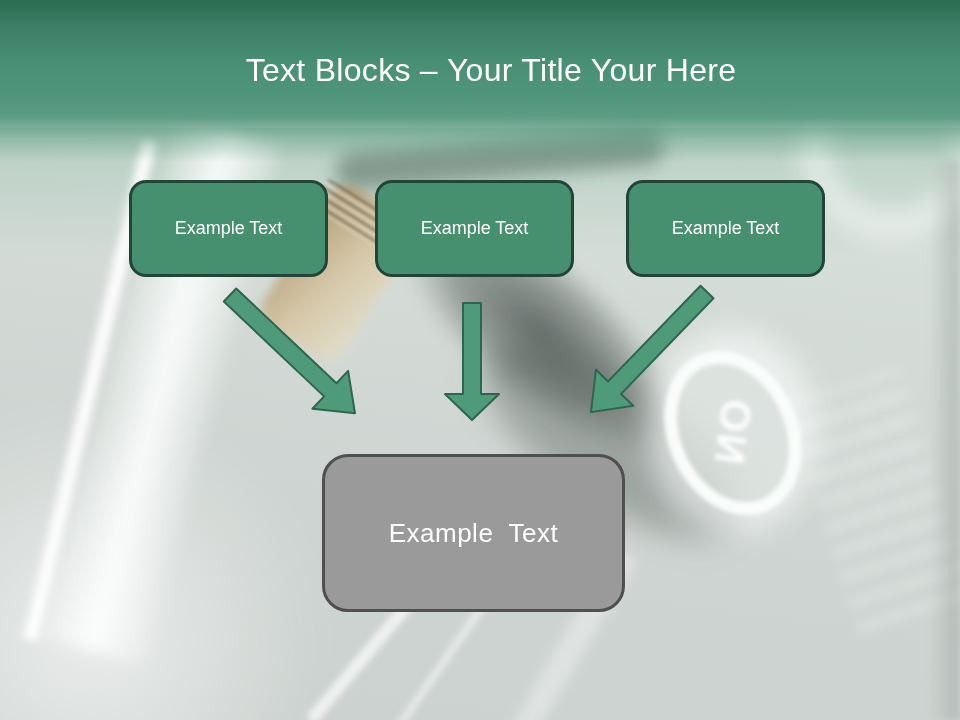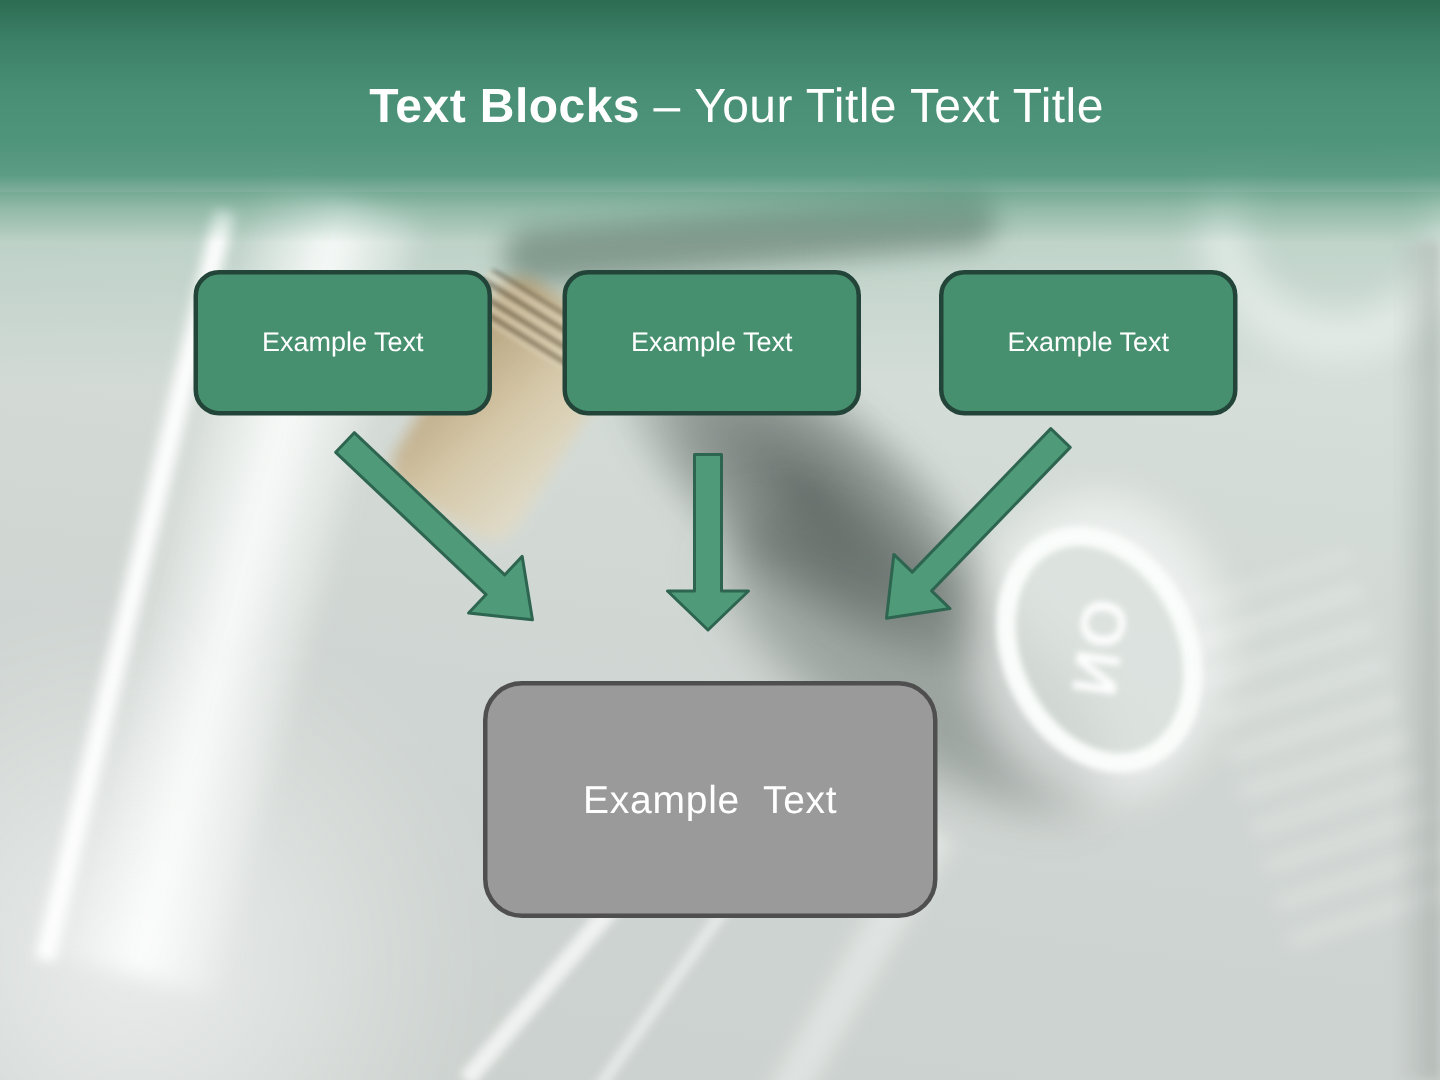--- a/index.html
+++ b/index.html
@@ -52,21 +52,21 @@
     background:repeating-linear-gradient(0deg,rgba(255,255,255,.5) 0 10px,rgba(200,208,204,.08) 10px 26px);
     filter:blur(6px);opacity:.5;}
   .right-shade{right:0;top:160px;width:30px;height:560px;
     background:linear-gradient(90deg,rgba(150,158,154,0),rgba(150,158,154,.5));filter:blur(4px);}
   
   .band{position:absolute;left:0;top:0;width:960px;height:162px;
     background:linear-gradient(180deg,#2c6c52 0%,#3b8067 16%,#488f75 38%,#4f957b 58%,
       rgba(79,149,123,.9) 72%,rgba(100,160,135,.45) 86%,rgba(120,170,150,0) 100%);}
   .title{position:absolute;left:0;top:52px;width:960px;text-align:center;
     color:#ffffff;font-size:32px;font-weight:400;letter-spacing:.3px;}
-  .title .tb{font-weight:700;margin-left:22px;}
+  .title .tb{font-weight:400;margin-left:22px;}
   .title .tsep{margin:0 9px;}
   
   .block{position:absolute;top:180px;width:199px;height:97px;box-sizing:border-box;
     background:#47906F;border:3px solid #234539;border-radius:17px;
     display:flex;align-items:center;justify-content:center;
     color:#ffffff;font-size:18px;}
   .b1{left:129px;} .b2{left:375px;} .b3{left:626px;}
   .result{position:absolute;left:322px;top:454px;width:303px;height:158px;box-sizing:border-box;
     background:#9A9A9A;border:3px solid #4F4F4F;border-radius:26px;
     display:flex;align-items:center;justify-content:center;
@@ -93,21 +93,21 @@
   <div class="on-dial">
     <span>ON</span>
   </div>
   <div class="tr-ring"></div>
   <div class="grip-texture"></div>
   <div class="right-shade"></div>
 </div>
 
 <div class="band"></div>
 <div class="title">
-  <span class="tb">Text Blocks</span><span class="tsep">–</span><span>Your Title Text Title</span>
+  <span class="tb">Text Blocks</span><span class="tsep">–</span><span>Your Title Your Here</span>
 </div>
 
 <svg class="arrows" width="960" height="720" viewBox="0 0 960 720">
   <path transform="translate(230,295) rotate(-46.6)" d="M -9 0 L 9 0 L 9 138 L 26 138 L 0 172 L -26 138 L -9 138 Z" fill="#4F9B79" stroke="#2E6550" stroke-width="2" stroke-linejoin="round"></path>
   <path transform="translate(472,303)" d="M -9 0 L 9 0 L 9 91 L 27 91 L 0 117 L -27 91 L -9 91 Z" fill="#4F9B79" stroke="#2E6550" stroke-width="2" stroke-linejoin="round"></path>
   <path transform="translate(707,292) rotate(44)" d="M -9 0 L 9 0 L 9 133 L 26 133 L 0 167 L -26 133 L -9 133 Z" fill="#4F9B79" stroke="#2E6550" stroke-width="2" stroke-linejoin="round"></path>
 </svg>
 
 <div class="block b1">
   <span>Example Text</span>

